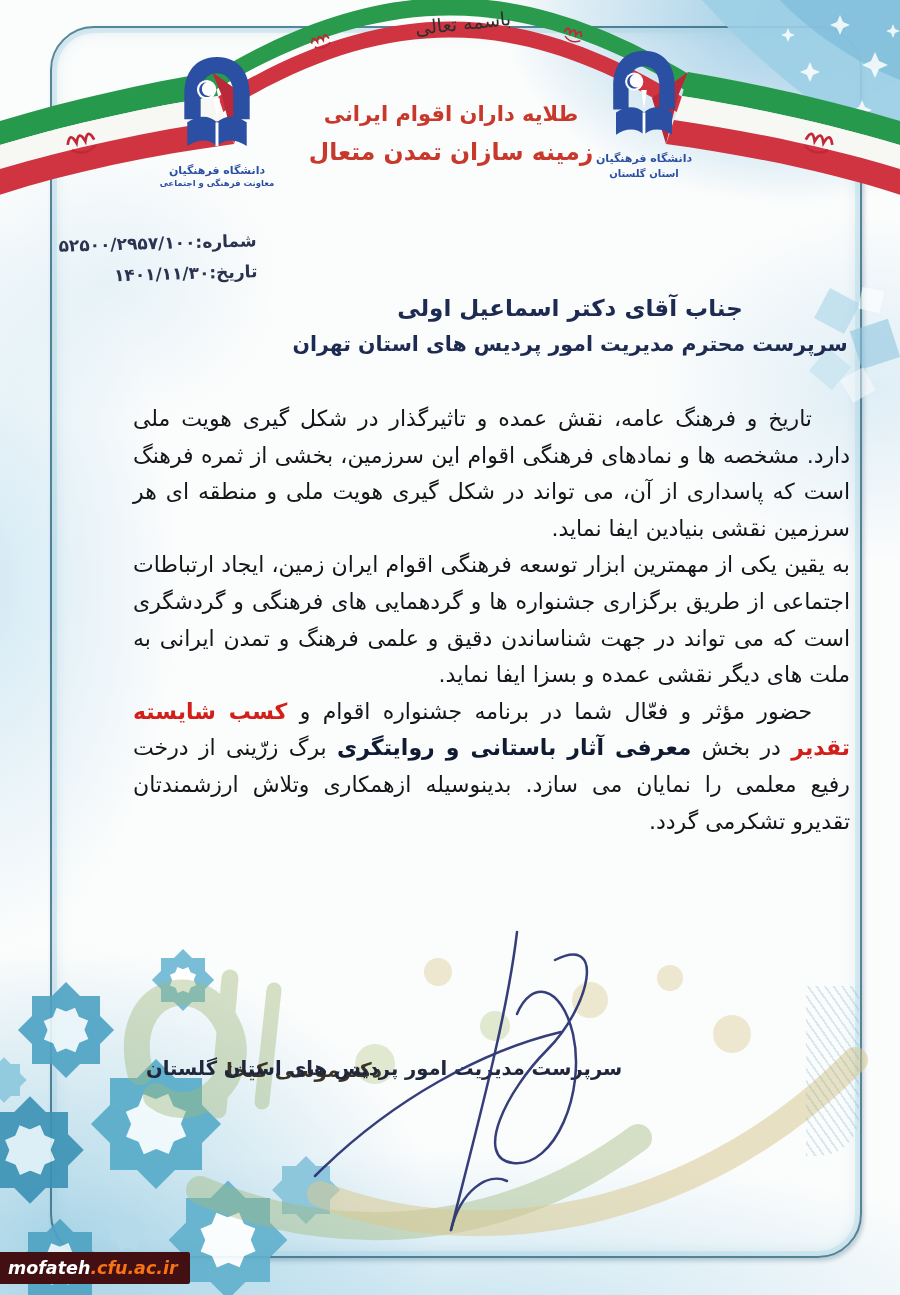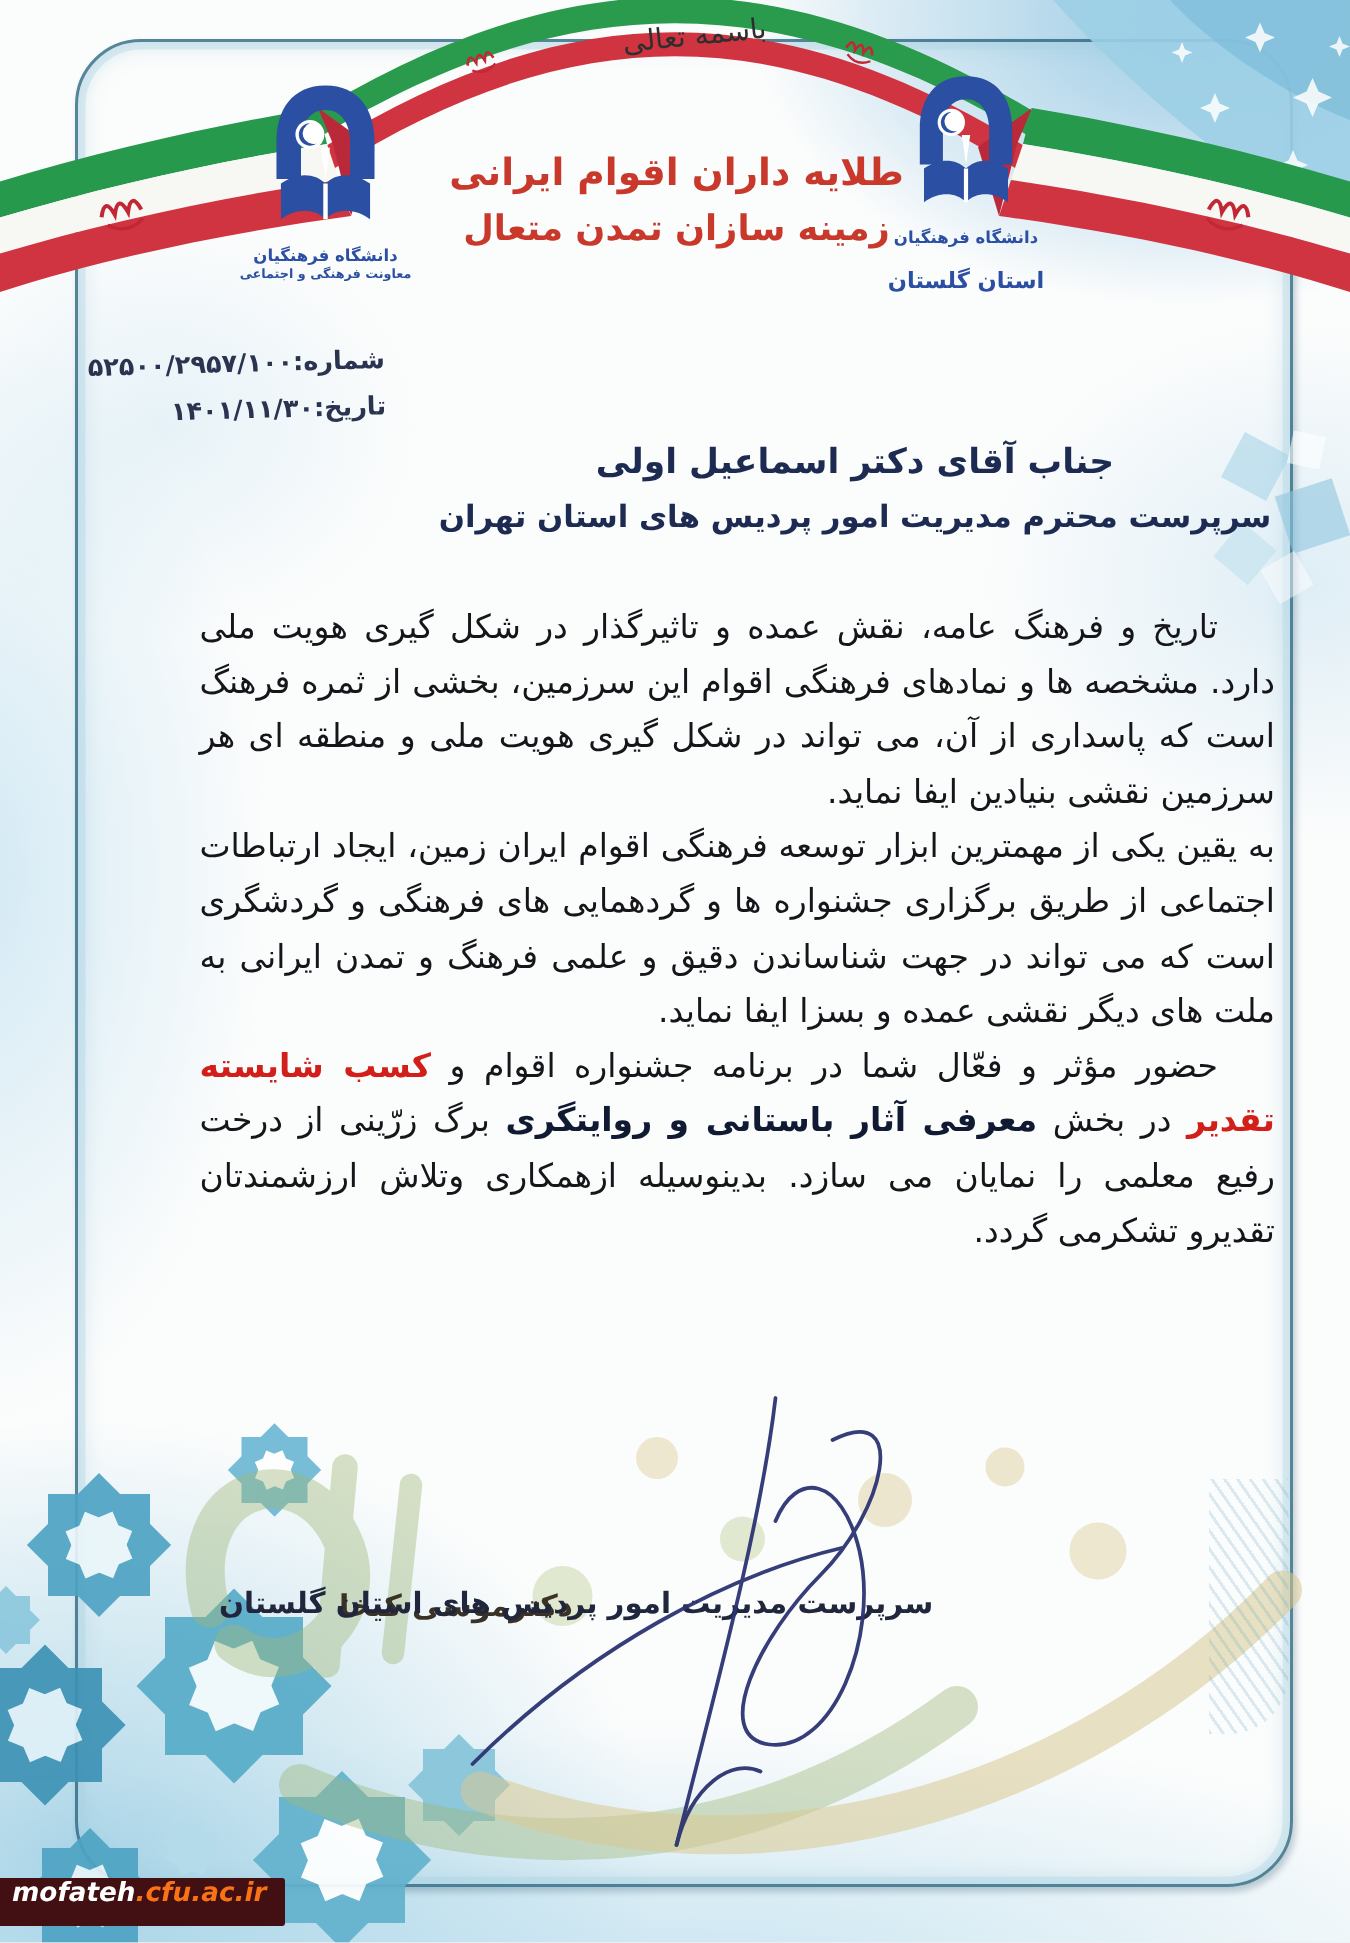--- a/index.html
+++ b/index.html
@@ -32,46 +32,46 @@
     opacity:.45; border-radius:0 0 40px 0;
   }
   .ribbons { position:absolute; left:0; top:-2px; z-index:3; }
   .bismillah {
     position:absolute; left:398px; top:12px; width:130px; z-index:4; text-align:center;
     font-family:"DejaVu Serif","Liberation Serif",serif; font-size:19px; color:#2e2e2e;
     transform:rotate(-6deg); direction:rtl;
   }
   .slogan { position:absolute; left:258px; top:95px; width:386px; z-index:4; text-align:center; direction:rtl;
     color:#c8392c; font-weight:700; letter-spacing:.5px; }
-  .slogan .l1 { font-size:25px; line-height:39px; }
+  .slogan .l1 { font-size:21px; line-height:39px; }
   .slogan .l2 { font-size:23.5px; line-height:37px; }
   .logo { position:absolute; z-index:4; text-align:center; color:#2b4fa2; direction:rtl; }
   .logo-left { left:150px; top:54px; width:134px; }
   .logo-right { left:583px; top:48px; width:122px; }
   .logo .cap1 { font-size:11px; font-weight:700; margin-top:2px; }
   .logo-left .cap2 { font-size:8.5px; font-weight:700; margin-top:1px; }
-  .logo-right .cap2 { font-size:15px; font-weight:700; margin-top:13px; }
+  .logo-right .cap2 { font-size:10px; font-weight:700; margin-top:3px; }
   .meta { position:absolute; left:55px; top:228px; width:202px; z-index:4; direction:rtl; text-align:right;
     font-size:17px; font-weight:700; color:#2a3350; line-height:31px; transform:rotate(-1.6deg); }
   .recipient { position:absolute; left:245px; top:295px; width:650px; z-index:4; text-align:center; direction:rtl; color:#1d2b52; }
   .recipient .name { font-size:23px; font-weight:700; margin-bottom:11px; }
   .recipient .title { font-size:20.5px; font-weight:700; }
   .body { position:absolute; left:133px; top:401px; width:717px; z-index:4; direction:rtl;
     text-align:justify; font-size:22px; line-height:36.6px; color:#15151a; }
   .body p { margin:0; }
   .p-indent { text-indent:38px; }
   .red-bold { color:#d21f1a; font-weight:700; }
   .dark-bold { color:#101a33; font-weight:700; }
   .sig-name { position:absolute; left:226px; top:1058px; z-index:5; direction:rtl;
     font-size:20px; font-weight:700; color:#3a3226; }
   .sig-title { position:absolute; left:146px; top:1057px; z-index:5; direction:rtl;
     font-size:19.5px; font-weight:700; color:#20263c; }
   .sig-ink { position:absolute; left:255px; top:922px; z-index:6; }
   .site-watermark { position:absolute; left:0; top:1252px; z-index:7; height:32px;
-    display:flex; align-items:flex-start; padding:0 12px 0 8px; background:#420f12;
+    display:flex; align-items:center; padding:0 12px 0 8px; background:#420f12;
     font-style:italic; font-weight:700; font-size:17.5px; border-radius:0 2px 2px 0; }
   .site-watermark .wm-prefix { color:#ffffff; }
   .site-watermark .wm-suffix { color:#f97316; }
 </style>
 </head>
 <body>
 
 <div class="page">
 
   <div class="frame"></div>

